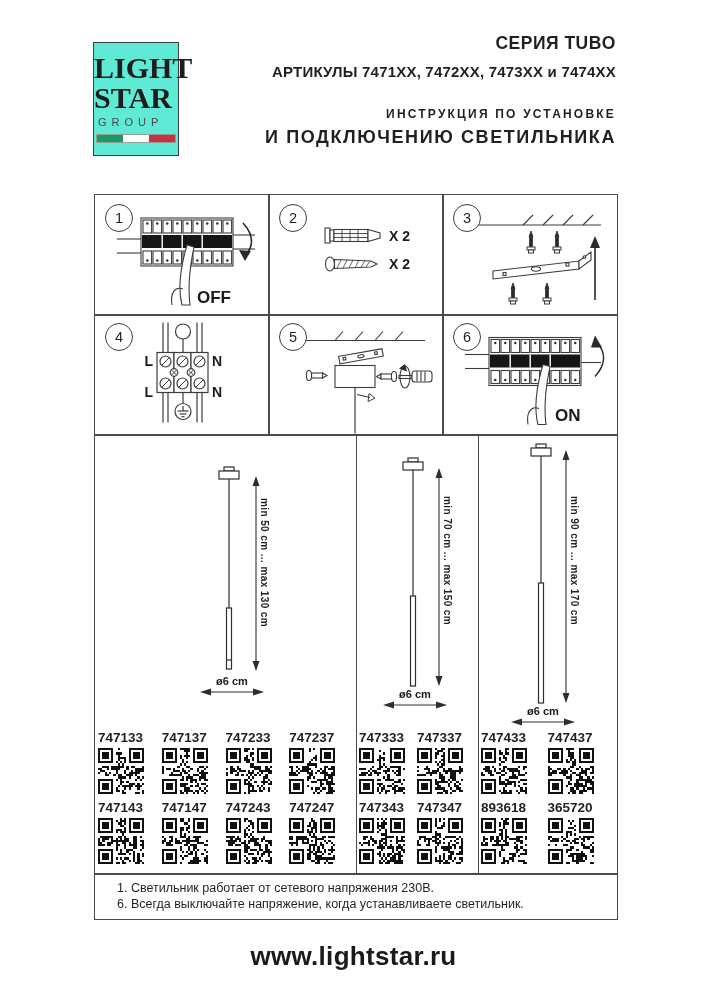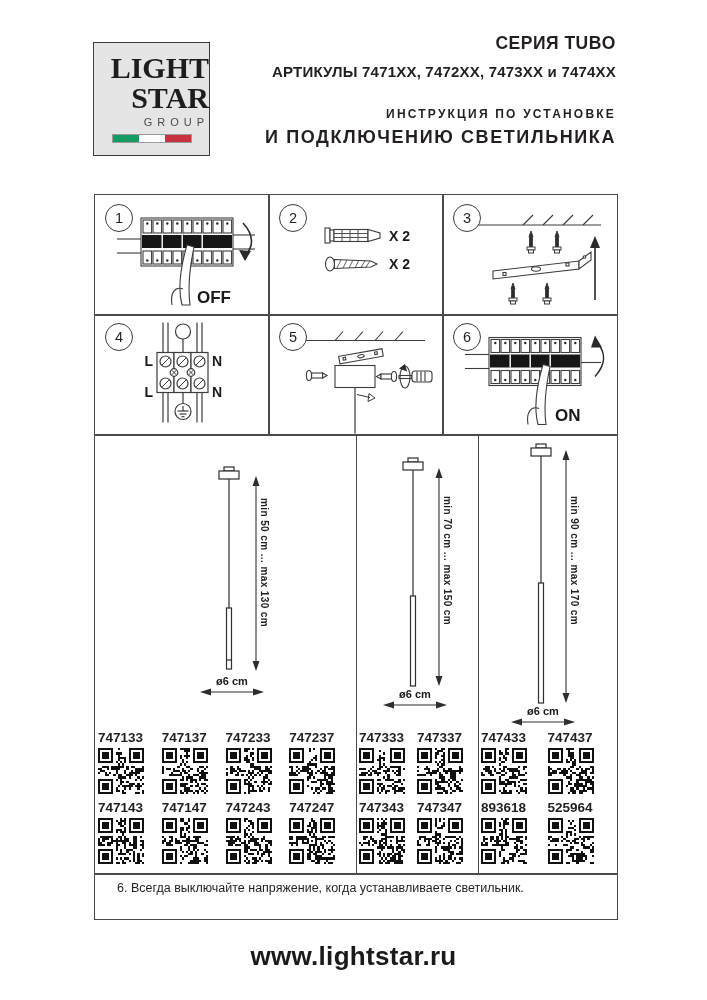--- a/index.html
+++ b/index.html
@@ -1,21 +1,21 @@
 <!DOCTYPE html>
 <html><head>
 <meta charset="utf-8">
 <style>
   html,body{margin:0;padding:0;background:#e8e8e8;}
   .page{position:relative;width:707px;height:1000px;background:#ffffff;margin:0 auto;
         font-family:"Liberation Sans",sans-serif;color:#231f20;overflow:hidden;}
 
   
-  .logo{position:absolute;left:93px;top:42px;width:117px;height:114px;
-        border:1.5px solid #3c3c3e;box-sizing:border-box;text-align:right;background:#e5e5e5;}
+  .logo{position:absolute;left:93px;top:42px;width:86px;height:114px;
+        border:1.5px solid #3c3c3e;box-sizing:border-box;text-align:left;background:#5eead4;}
   .logo-word{font-family:"Liberation Serif",serif;font-weight:bold;font-size:30px;
              line-height:30px;letter-spacing:0px;color:#1d1d1f;}
   .logo-word.first{margin-top:10px;}
   .logo-group{font-size:11px;letter-spacing:5px;color:#4a4a4c;margin-top:3px;margin-left:4px;}
   .logo-flag{display:flex;width:78px;height:7px;margin:6px auto 0 auto;border:0.8px solid #9a9a9a;}
   .logo-flag div{flex:1;}
 
   .titles{position:absolute;right:91px;top:33px;text-align:right;}
   .t-series{font-size:17.5px;font-weight:bold;letter-spacing:0.5px;}
   .t-articles{font-size:15px;font-weight:bold;margin-top:9px;letter-spacing:0.2px;}
@@ -2401,21 +2401,21 @@
               <rect x="20" y="20" width="1" height="1"></rect>
               <rect x="0.5" y="0.5" width="6" height="6" fill="none" stroke="#111" stroke-width="1"></rect>
               <rect x="2" y="2" width="3" height="3"></rect>
               <rect x="14.5" y="0.5" width="6" height="6" fill="none" stroke="#111" stroke-width="1"></rect>
               <rect x="16" y="2" width="3" height="3"></rect>
               <rect x="0.5" y="14.5" width="6" height="6" fill="none" stroke="#111" stroke-width="1"></rect>
               <rect x="2" y="16" width="3" height="3"></rect>
             </svg>
           </div>
           <div class="art">
-            <div class="artnum">525964</div>
+            <div class="artnum">365720</div>
             <svg viewBox="0 0 21 21" class="qr" shape-rendering="crispEdges" fill="#111">
               <rect x="9" y="1" width="1" height="1"></rect>
               <rect x="11" y="1" width="1" height="1"></rect>
               <rect x="10" y="2" width="1" height="1"></rect>
               <rect x="12" y="3" width="1" height="1"></rect>
               <rect x="9" y="4" width="1" height="1"></rect>
               <rect x="10" y="4" width="1" height="1"></rect>
               <rect x="11" y="4" width="1" height="1"></rect>
               <rect x="12" y="5" width="1" height="1"></rect>
               <rect x="8" y="6" width="1" height="1"></rect>
@@ -2519,20 +2519,21 @@
               <rect x="14.5" y="0.5" width="6" height="6" fill="none" stroke="#111" stroke-width="1"></rect>
               <rect x="16" y="2" width="3" height="3"></rect>
               <rect x="0.5" y="14.5" width="6" height="6" fill="none" stroke="#111" stroke-width="1"></rect>
               <rect x="2" y="16" width="3" height="3"></rect>
             </svg>
           </div>
         </div>
     </div>
 
     <div class="cell notes">
+      <p>1. Светильник работает от сетевого напряжения 230В.</p>
       <p>6. Всегда выключайте напряжение, когда устанавливаете светильник.</p>
     </div>
 
     <div class="hline hl1"></div>
     <div class="hline hl2"></div>
     <div class="hline hl3"></div>
     <div class="vline vlA1"></div>
     <div class="vline vlA2"></div>
     <div class="vline vlC1"></div>
     <div class="vline vlC2"></div>

